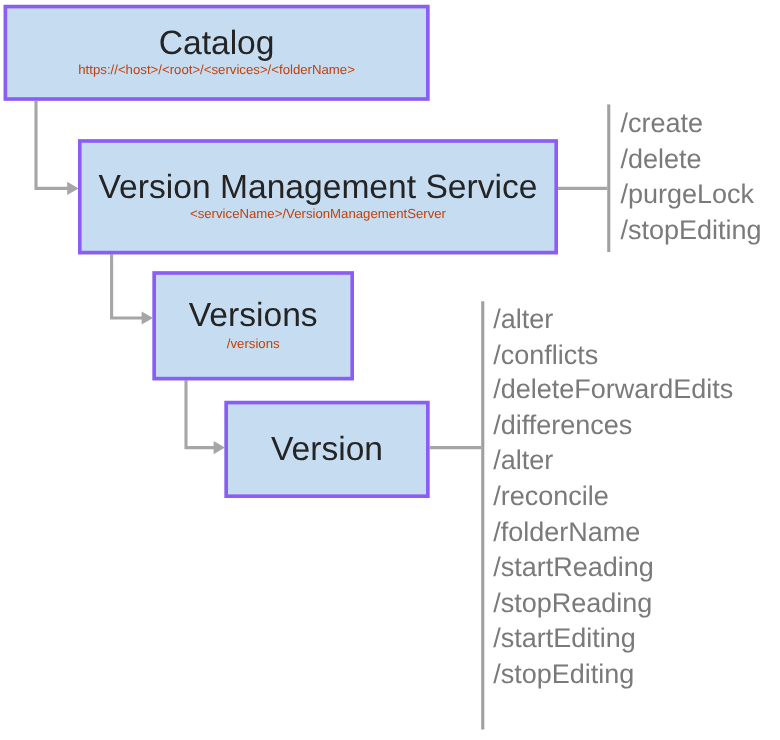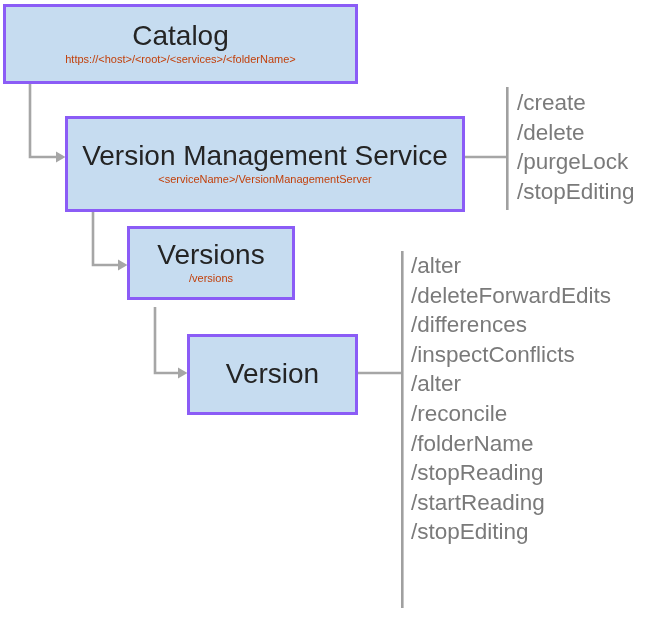--- a/index.html
+++ b/index.html
@@ -48,21 +48,21 @@
   }
   .ops {
     position: absolute;
     color: #7a7a7a;
     font-size: 22.5px;
     line-height: 29.6px;
     white-space: nowrap;
   }
   #node-catalog  { left: 3px;   top: 4px;   width: 355px; height: 80px; }
   #node-vms      { left: 65px;  top: 116px; width: 400px; height: 96px; }
-  #node-versions { left: 127px; top: 226px; width: 168px; height: 74px; }
+  #node-versions { left: 127px; top: 226px; width: 168px; height: 91px; }
   #node-version  { left: 187px; top: 334px; width: 171px; height: 81px; }
   #ops-vms       { left: 517px; top: 88px;  }
   #ops-version   { left: 411px; top: 251px; }
 </style>
 </head>
 <body>
 
 <div class="canvas">
 
   <svg class="connector-layer" viewBox="0 0 650 617" xmlns="http://www.w3.org/2000/svg">
@@ -104,24 +104,25 @@
 
   <div class="ops" id="ops-vms">
     <div>/create</div>
     <div>/delete</div>
     <div>/purgeLock</div>
     <div>/stopEditing</div>
   </div>
 
   <div class="ops" id="ops-version">
     <div>/alter</div>
+    <div>/conflicts</div>
     <div>/deleteForwardEdits</div>
     <div>/differences</div>
-    <div>/inspectConflicts</div>
     <div>/alter</div>
     <div>/reconcile</div>
     <div>/folderName</div>
+    <div>/startReading</div>
     <div>/stopReading</div>
-    <div>/startReading</div>
+    <div>/startEditing</div>
     <div>/stopEditing</div>
   </div>
 
 </div>
 
 </body></html>

